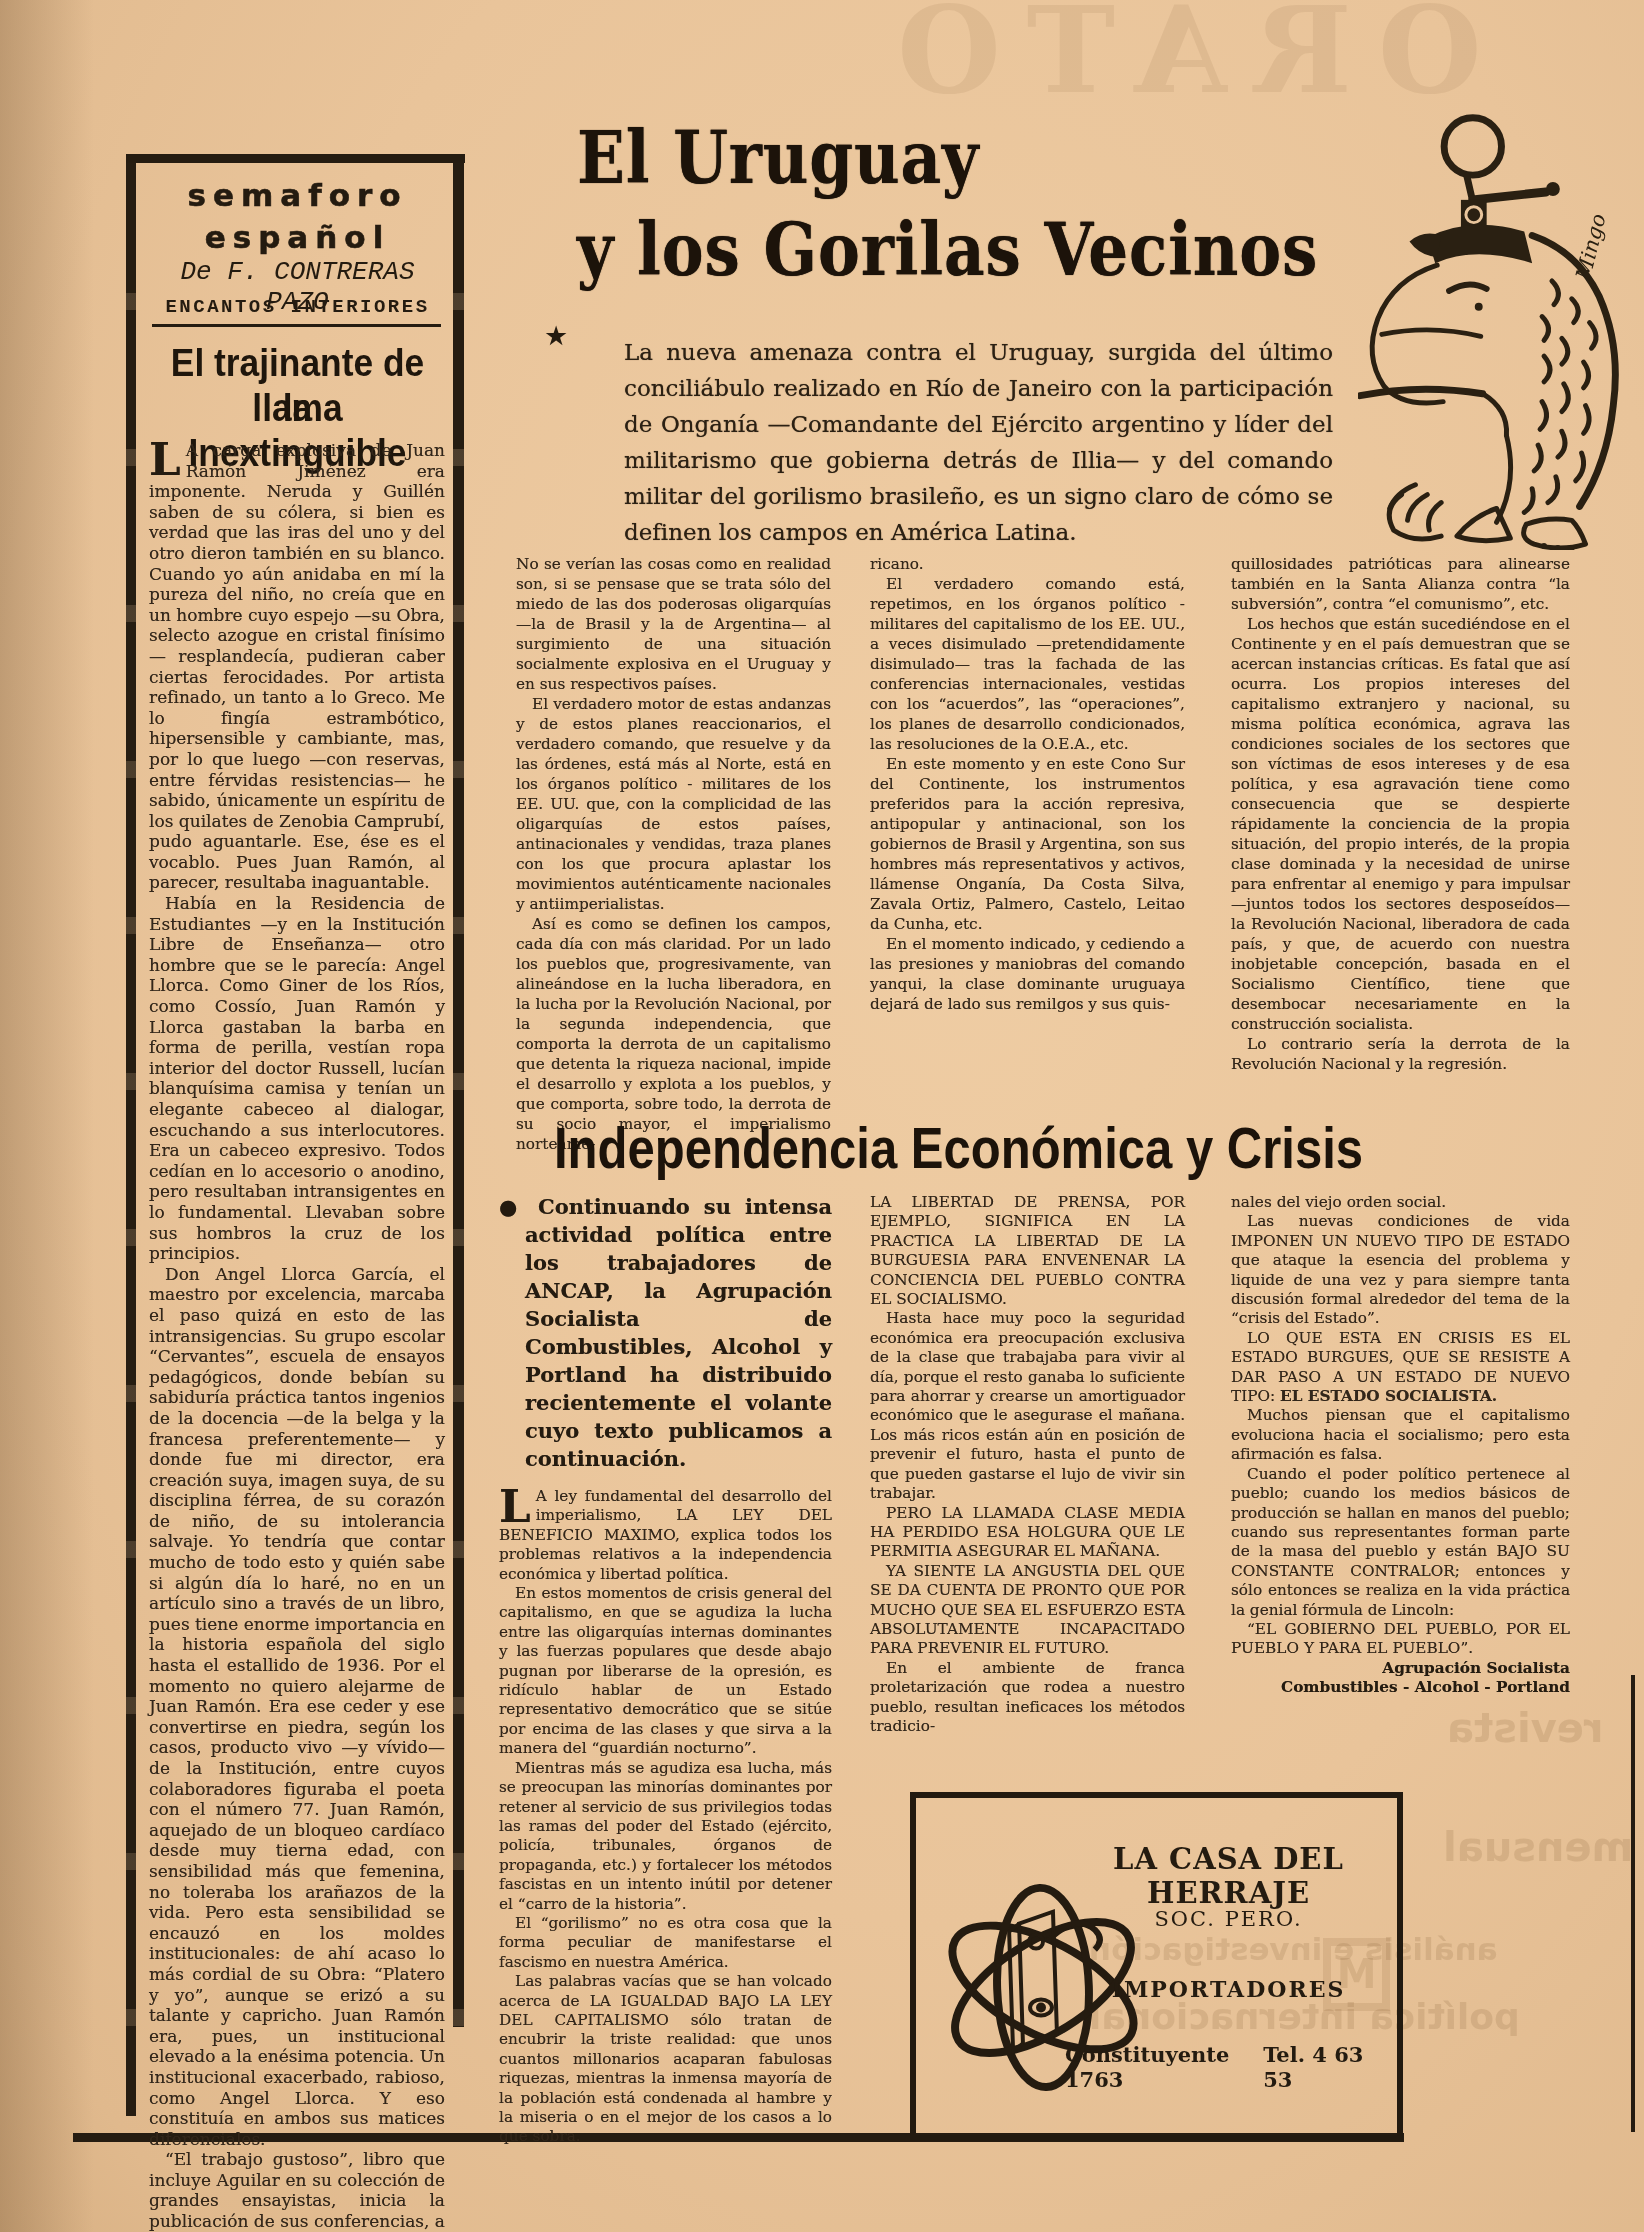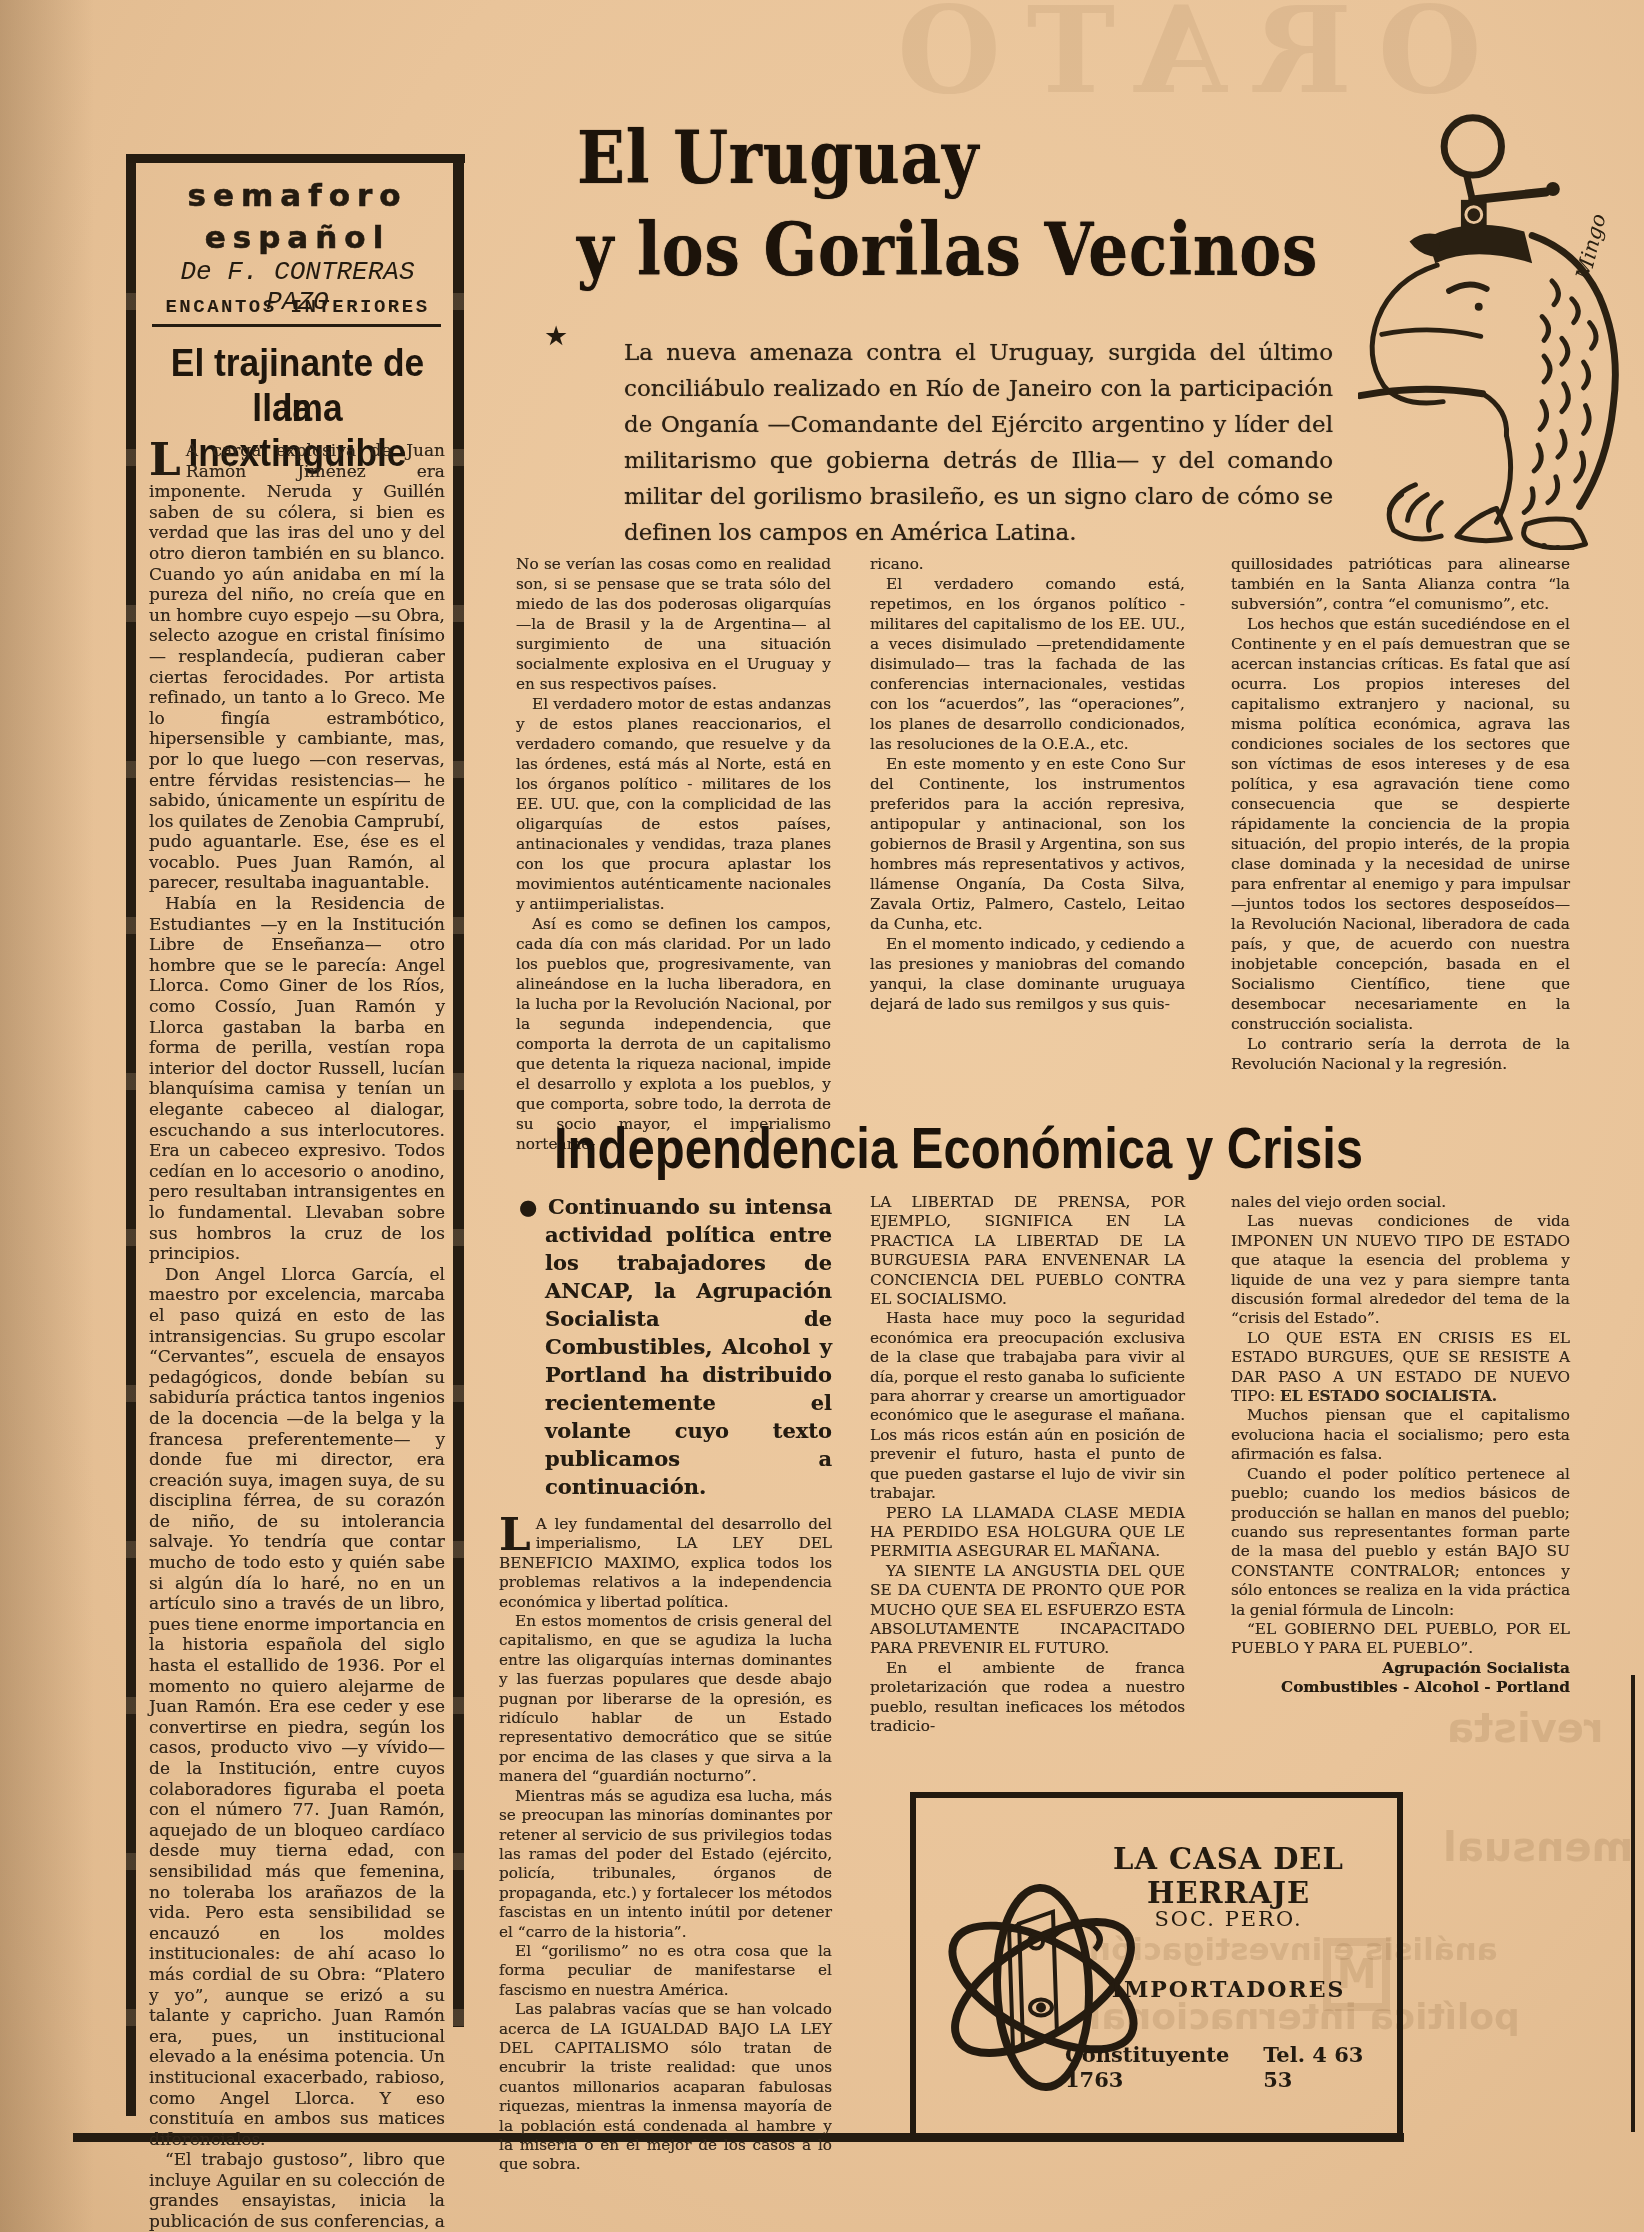--- a/index.html
+++ b/index.html
@@ -20,21 +20,21 @@
   .byline{font-style:italic;font-size:26px;}
   .kicker{font-weight:bold;font-size:19px;letter-spacing:2.5px;}
   .side-title{font-family:"Liberation Sans",sans-serif;font-weight:bold;font-size:38px;line-height:45px;
     transform:scaleX(.93);transform-origin:50% 0;color:#1f160c;}
   
   .col{position:absolute;text-align:justify;color:#32261a;text-shadow:0 0 0.6px rgba(50,38,26,.55);}
   .col p{margin:0;text-indent:16px;}
   .col p:first-child{text-indent:0;}
   .col p.cont{text-indent:0;}
   .col p.intro{font-weight:bold;font-size:21px;line-height:28px;text-indent:-26px;padding-left:26px;
-    margin-bottom:14px;text-align:justify;color:#241b10;margin-left:20px;}
+    margin-bottom:14px;text-align:justify;color:#241b10;}
   .col p.sig{text-align:right;font-weight:bold;text-indent:0;color:#241b10;}
   .b{font-weight:bold;}
   .dropcap{float:left;font-weight:bold;font-size:45px;line-height:34px;padding:3px 5px 0 0;color:#241b10;}
   #side-body{font-size:17px;line-height:20.6px;}
   .lead-col{font-size:15.3px;line-height:20px;}
   .sec-col{font-size:15.3px;line-height:19.4px;}
   
   .headline{position:absolute;font-weight:bold;color:#1c130a;white-space:nowrap;
     font-size:73px;line-height:92px;letter-spacing:1px;transform:scaleX(.86);transform-origin:0 0;
     text-shadow:0 0 1px #1c130a;}

